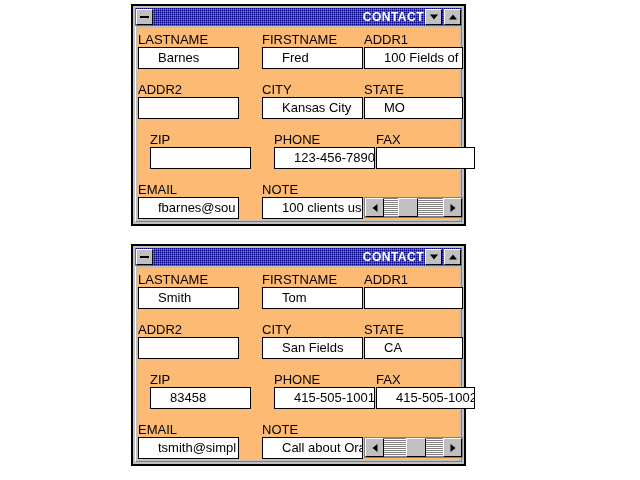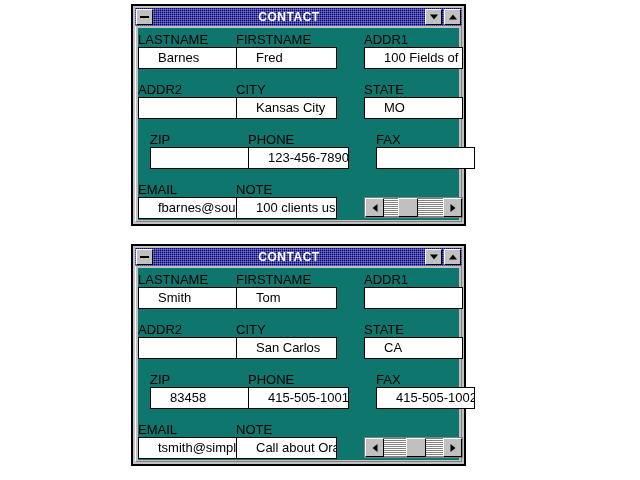--- a/index.html
+++ b/index.html
@@ -45,21 +45,21 @@
     background: #000080;
     background-image:
       repeating-linear-gradient(0deg, rgba(255,255,255,0.28) 0 1px, rgba(0,0,0,0) 1px 2px),
       repeating-linear-gradient(90deg, rgba(255,255,255,0.28) 0 1px, rgba(0,0,0,0) 1px 2px);
     display: flex;
     align-items: center;
     box-sizing: border-box;
   }
   .title-text {
     flex: 1;
-    text-align: center;
+    text-align: right;
     color: #ffffff;
     font-size: 12px;
     font-weight: bold;
     letter-spacing: 0.5px;
     line-height: 18px;
     text-shadow: none;
   }
   .sysbtn {
     width: 17px;
     height: 16px;
@@ -93,21 +93,21 @@
   .sysbtn .arrow-down { border-top: 5px solid #000000; }
   .sysbtn .arrow-up   { border-bottom: 5px solid #000000; }
   .rightbtns { display: flex; flex: none; }
 
   .client {
     position: absolute;
     left: 5px;
     top: 22px;
     right: 5px;
     bottom: 4px;
-    background: #0f766e;
+    background: #fdba74;
     box-sizing: border-box;
   }
 
   .field {
     position: absolute;
   }
   .field-label {
     font-size: 13px;
     color: #000000;
     line-height: 15px;
@@ -123,21 +123,21 @@
     font-size: 13px;
     color: #000000;
     padding: 0 19px;
     line-height: 20px;
     overflow: hidden;
     white-space: nowrap;
   }
 
   
   .col1 { left: 0px;   width: 101px; }
-  .col2 { left: 98px; width: 101px; }
+  .col2 { left: 124px; width: 101px; }
   .col3 { left: 226px; width: 99px; }
 
   .row1 { top: 4px; }
   .row2 { top: 54px; }
   .row3 { top: 104px; margin-left: 12px; }
   .row4 { top: 154px; }
 
   .scrollbar {
     position: absolute;
     left: 226px;
@@ -312,21 +312,21 @@
       <div class="field-label">ADDR1</div>
       <div class="field-input"></div>
     </div>
 
     <div class="field col1 row2">
       <div class="field-label">ADDR2</div>
       <div class="field-input"></div>
     </div>
     <div class="field col2 row2">
       <div class="field-label">CITY</div>
-      <div class="field-input">San Carlos</div>
+      <div class="field-input">San Fields</div>
     </div>
     <div class="field col3 row2">
       <div class="field-label">STATE</div>
       <div class="field-input">CA</div>
     </div>
 
     <div class="field col1 row3">
       <div class="field-label">ZIP</div>
       <div class="field-input">83458</div>
     </div>

